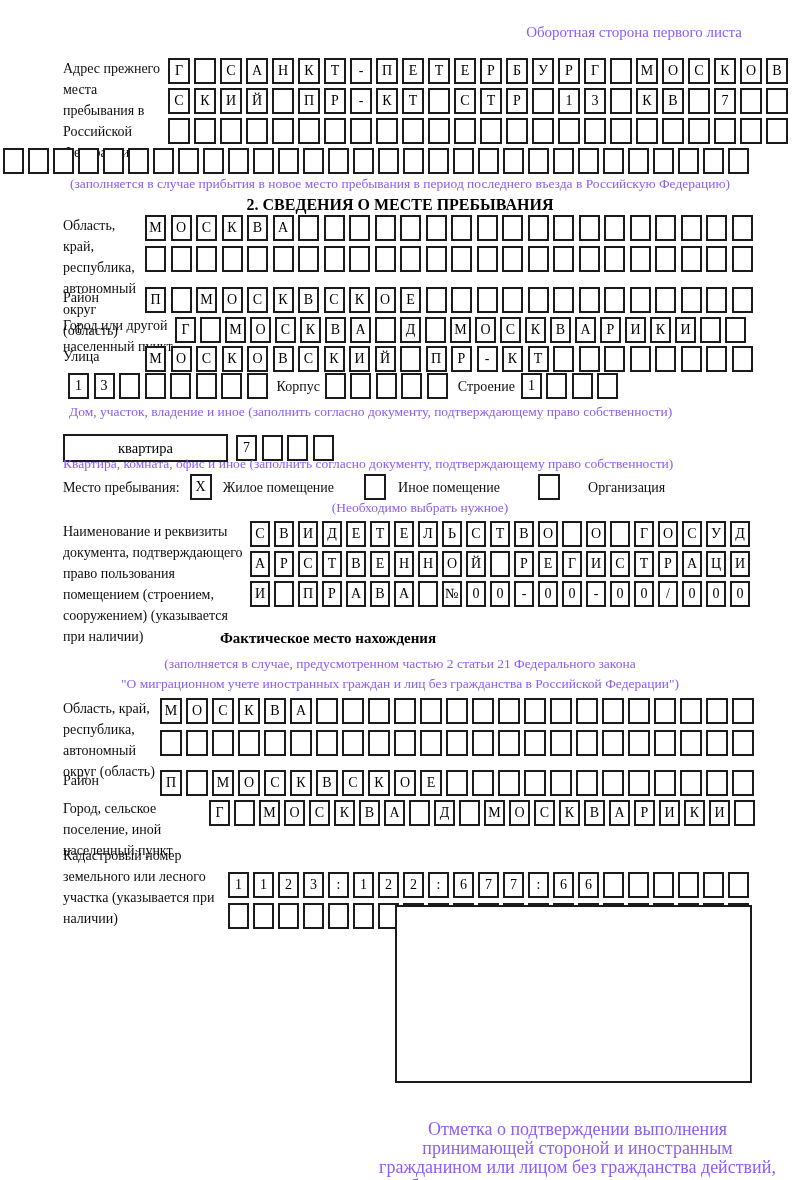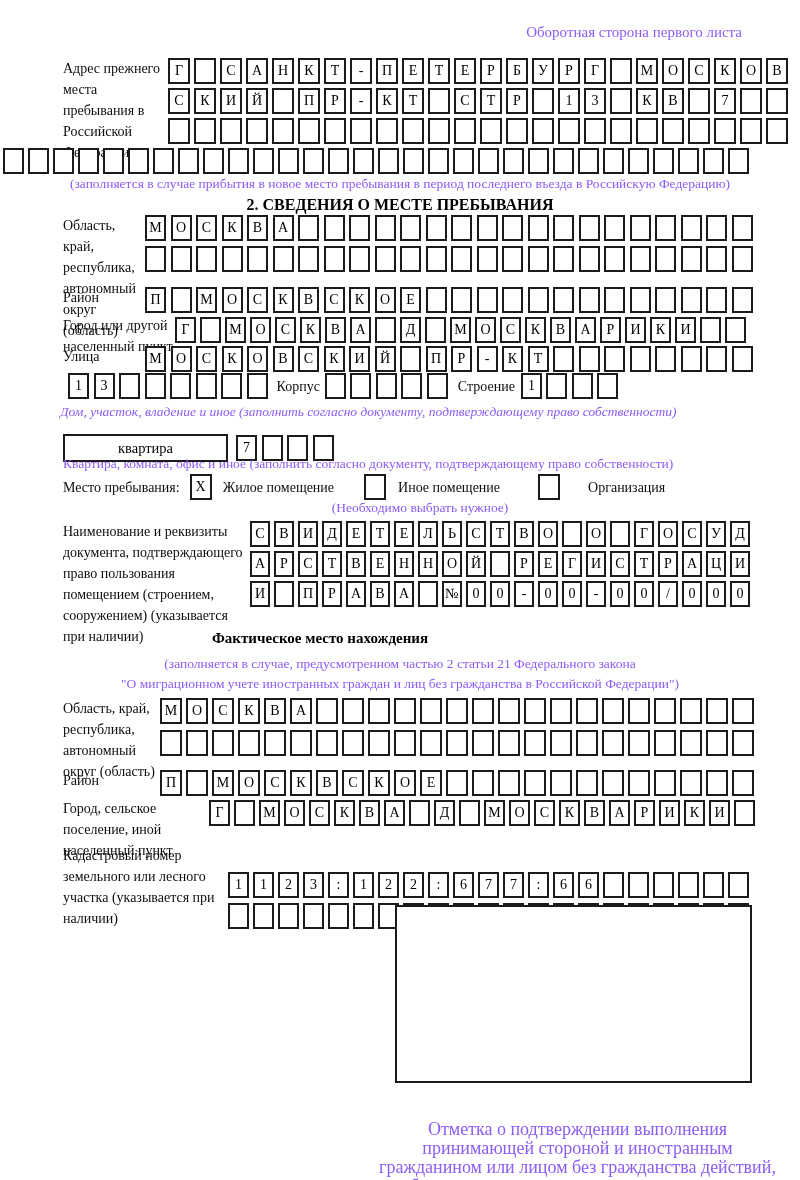--- a/index.html
+++ b/index.html
@@ -328,21 +328,21 @@
       <span class="cell"></span>
     </div>
   <div class="lbl" style="margin-left:10px;">Строение</div>
   <div class="cells cells-std" style="margin-left:6px;">
       <span class="cell">1</span>
       <span class="cell"></span>
       <span class="cell"></span>
       <span class="cell"></span>
     </div>
 </div>
-<div class="abs note" style="top:404px;left:60px;font-style:italic;">Дом, участок, владение и иное (заполнить согласно документу, подтверждающему право собственности)</div>
+<div class="abs note" style="top:404px;left:69px;">Дом, участок, владение и иное (заполнить согласно документу, подтверждающему право собственности)</div>
 
 <div class="abs frow" style="top:434px;left:63px;align-items:center;">
   <div class="namebox" style="width:165px;">квартира</div>
   <div class="cells cells-std" style="margin-left:8px;">
       <span class="cell">7</span>
       <span class="cell"></span>
       <span class="cell"></span>
       <span class="cell"></span>
     </div>
 </div>
@@ -427,21 +427,21 @@
         <span class="cell">0</span>
         <span class="cell">0</span>
         <span class="cell">/</span>
         <span class="cell">0</span>
         <span class="cell">0</span>
         <span class="cell">0</span>
       </div>
   </div>
 </div>
 
-<div class="abs title center" style="top:630px;left:0;width:640px;font-size:15px;">Фактическое место нахождения</div>
+<div class="abs title center" style="top:630px;left:8px;width:640px;font-size:15px;">Фактическое место нахождения</div>
 <div class="abs note center" style="top:656px;left:0;width:800px;">(заполняется в случае, предусмотренном частью 2 статьи 21 Федерального закона</div>
 <div class="abs note center" style="top:676px;left:0;width:800px;">"О миграционном учете иностранных граждан и лиц без гражданства в Российской Федерации")</div>
 
 <div class="abs frow" style="top:698px;left:63px;">
   <div class="lbl" style="width:97px;">Область, край, республика, автономный округ (область)</div>
   <div class="rowstack" style="gap:6px;">
     <div class="cells cells-fact">
         <span class="cell">М</span>
         <span class="cell">О</span>
         <span class="cell">С</span>

